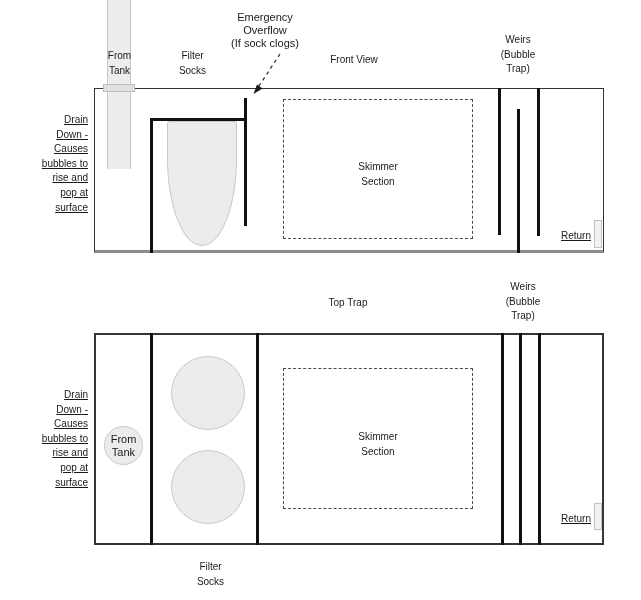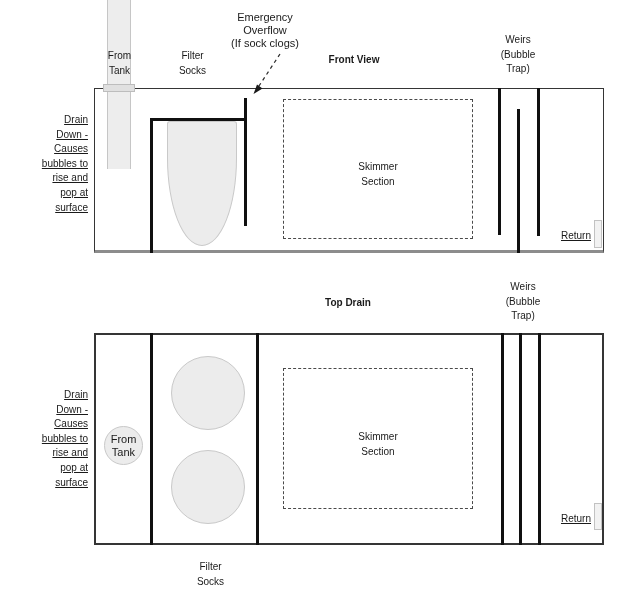--- a/index.html
+++ b/index.html
@@ -1,20 +1,20 @@
 <!DOCTYPE html>
 <html><head>
 <meta charset="utf-8">
 <style>
   html,body{margin:0;padding:0;background:#fff;}
   .stage{position:relative;width:641px;height:600px;background:#ffffff;overflow:hidden;
          font-family:"Liberation Sans","DejaVu Sans",sans-serif;color:#1a1a1a;}
   .lbl{position:absolute;font-size:10px;line-height:14.6px;text-align:center;white-space:pre-line;}
   .lbl.small{font-size:11px;line-height:13px;}
-  .lbl.bold{font-weight:bold;}
+  .lbl.bold{font-weight:normal;}
   .lbl.right{text-align:right;text-decoration:underline;}
   .tank{position:absolute;box-sizing:border-box;background:transparent;}
   .tank.front{left:94px;top:88px;width:510px;height:165px;
               border:1.5px solid #353535;border-bottom:3px solid #8c8c8c;}
   .tank.top{left:94px;top:333px;width:510px;height:212px;border:2px solid #353535;}
   .vline{position:absolute;width:3px;background:#101010;}
   .hline{position:absolute;height:3px;background:#101010;}
   .weir{position:absolute;width:2.5px;background:#101010;}
   .pipe{position:absolute;left:107px;top:0;width:24px;height:169px;background:#ededed;
         border-left:1px solid #c6c6c6;border-right:1px solid #c6c6c6;box-sizing:border-box;}
@@ -103,21 +103,21 @@
 Section</div>
   </div>
 
   <div class="weir" style="left:501px;top:333px;height:212px;"></div>
   <div class="weir" style="left:519px;top:333px;height:212px;"></div>
   <div class="weir" style="left:538px;top:333px;height:212px;"></div>
 
   <div class="returnstrip" style="left:594px;top:503px;height:27px;"></div>
   <div class="lbl right" style="left:538px;top:512px;width:53px;">Return</div>
 
-  <div class="lbl bold" style="left:306px;top:296px;width:84px;">Top Drain</div>
+  <div class="lbl bold" style="left:306px;top:296px;width:84px;">Top Trap</div>
   <div class="lbl" style="left:488px;top:280px;width:70px;">Weirs
 (Bubble
 Trap)</div>
   <div class="lbl right" style="left:6px;top:388px;width:82px;">Drain
 Down -
 Causes
 bubbles to
 rise and
 pop at
 surface</div>

